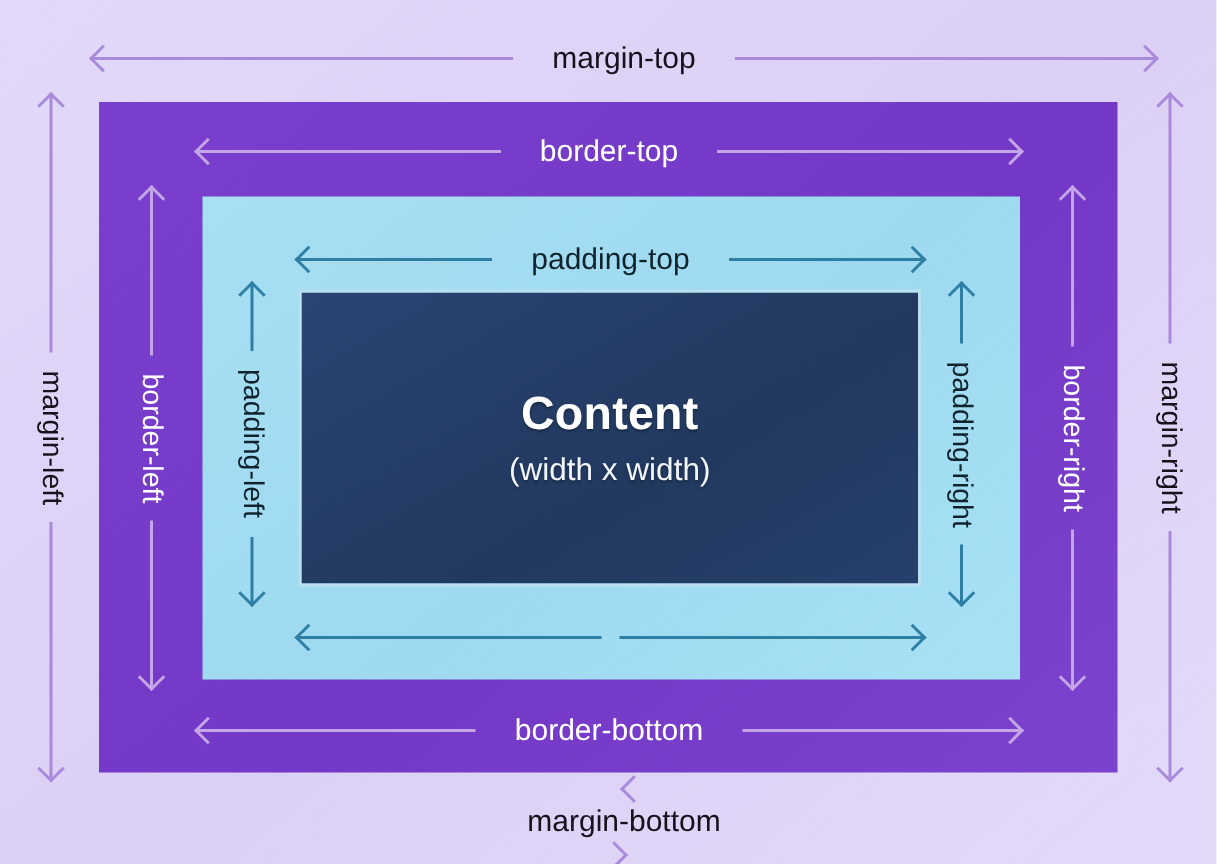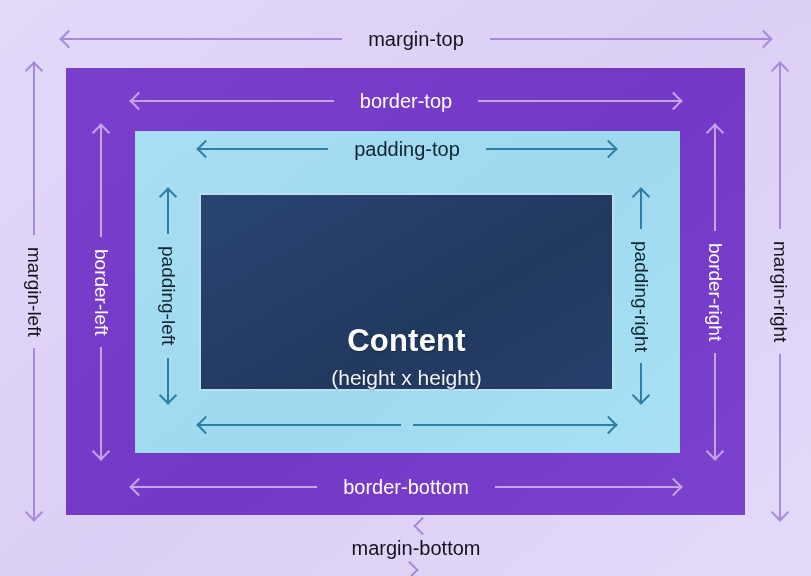--- a/index.html
+++ b/index.html
@@ -36,21 +36,21 @@
     left: 135px; top: 131px; width: 545px; height: 322px;
     background: linear-gradient(140deg, #a7dff3 0%, #9ed9f0 55%, #a8e1f4 100%);
   }
   #content-box {
     left: 199px; top: 193px; width: 415px; height: 198px;
     background: linear-gradient(150deg, #2a4573 0%, #22395f 60%, #26406c 100%);
     border: 2px solid #b9dff0;
     display: flex;
     flex-direction: column;
     align-items: center;
-    justify-content: flex-end;
+    justify-content: center;
   }
 
   
   #content-title {
     color: #ffffff;
     font-size: 31px;
     font-weight: bold;
     letter-spacing: .2px;
     line-height: 1.1;
     text-shadow: 0 1px 2px rgba(0,0,0,.35);
@@ -171,21 +171,21 @@
 <div id="diagram">
 
   <div class="box" id="margin-box"></div>
 
   <div class="box" id="border-box"></div>
 
   <div class="box" id="padding-box"></div>
 
   <div class="box" id="content-box">
     <div id="content-title">Content</div>
-    <div id="content-sub">(height x height)</div>
+    <div id="content-sub">(width x width)</div>
   </div>
 
   <div class="harrow theme-margin" style="left:62px; top:22px; width:708px;">
     <div class="line l"></div>
     <div class="lbl">margin-top</div>
     <div class="line r"></div>
   </div>
 
   <div class="harrow theme-margin" style="left:62px; top:531px; width:708px;flex-direction:column;">
     <div class="line l"></div>
@@ -222,21 +222,21 @@
     <div class="lbl">border-left</div>
     <div class="line b"></div>
   </div>
 
   <div class="varrow theme-border" style="left:698px; top:126px; height:332px;">
     <div class="line t"></div>
     <div class="lbl">border-right</div>
     <div class="line b"></div>
   </div>
 
-  <div class="harrow theme-padding" style="left:199px; top:132px; width:416px;text-align:right;">
+  <div class="harrow theme-padding" style="left:199px; top:156px; width:416px;text-align:right;">
     <div class="line l"></div>
     <div class="lbl">padding-top</div>
     <div class="line r"></div>
   </div>
 
   <div class="harrow theme-padding" style="left:199px; top:408px; width:416px;">
     <div class="line l"></div>
     <div class="line r"></div>
   </div>
 

